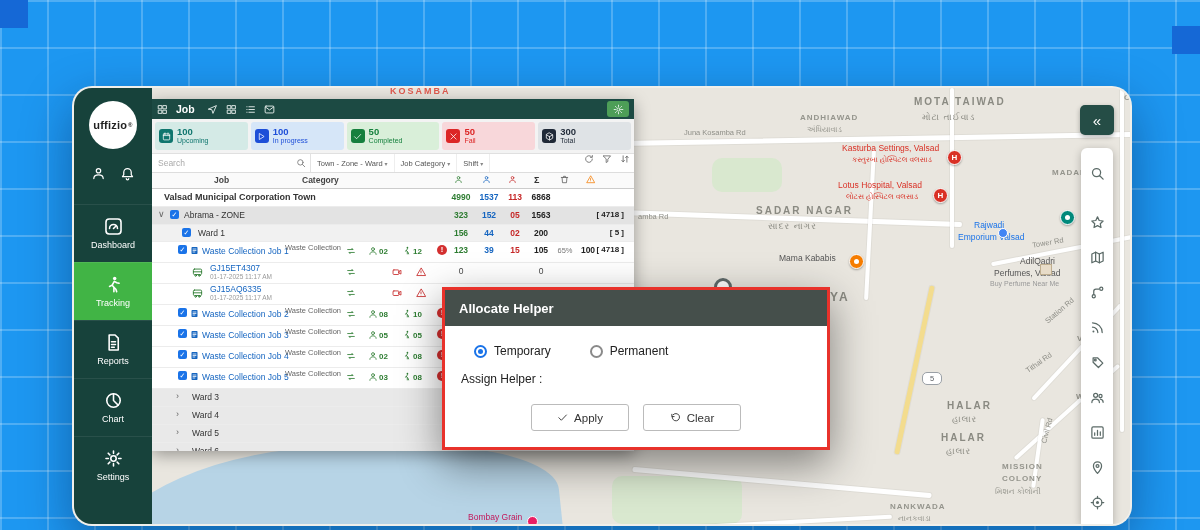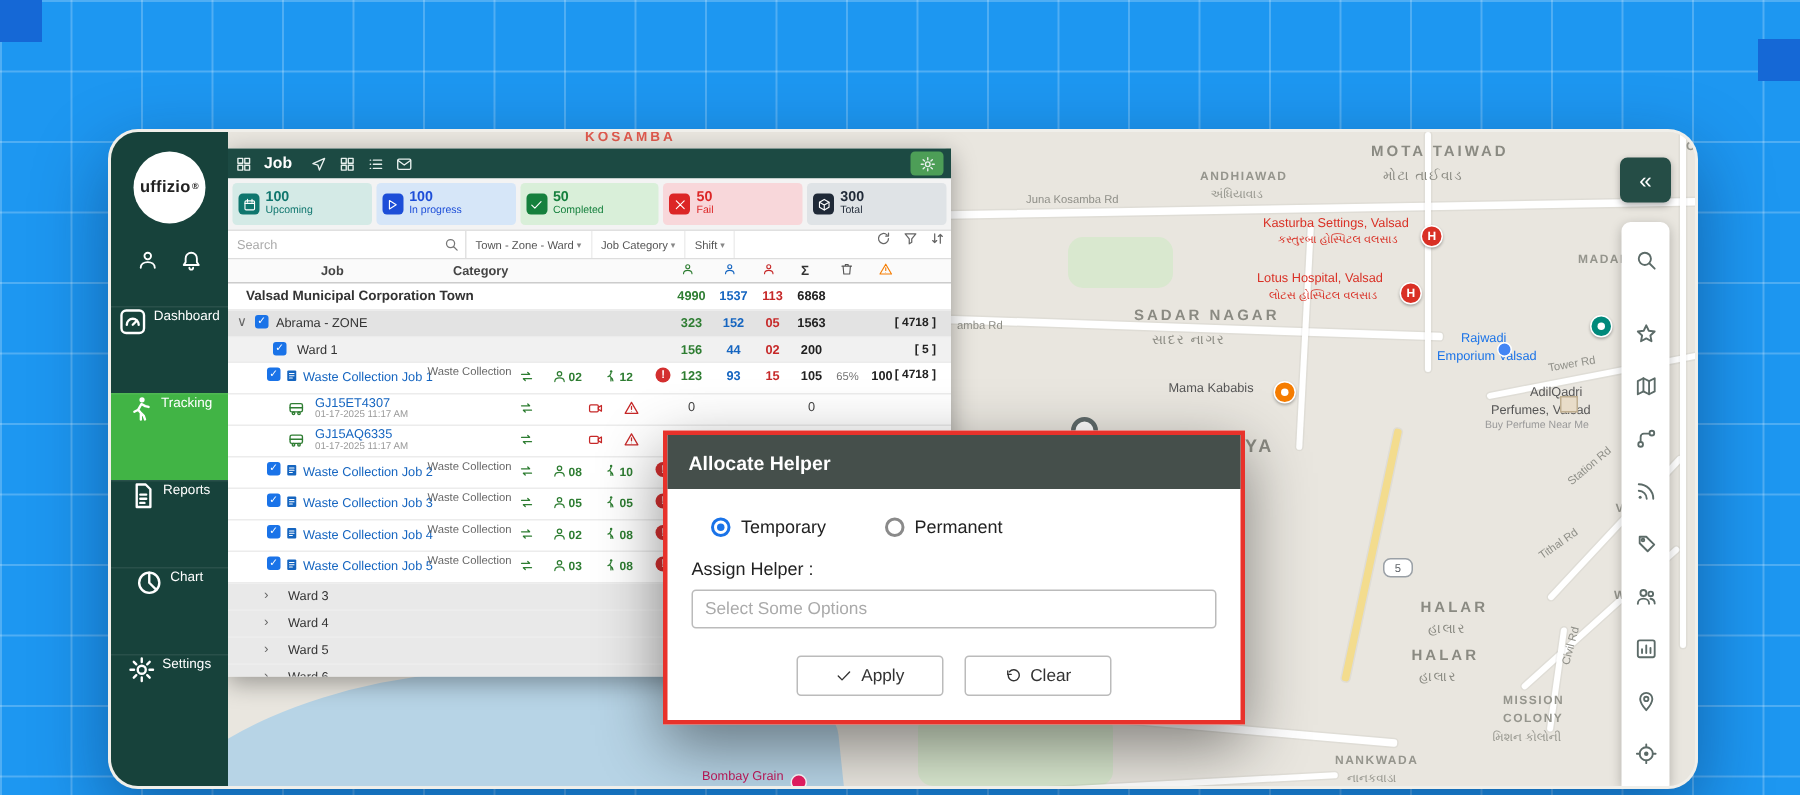--- a/index.html
+++ b/index.html
@@ -27,21 +27,21 @@
     background:#e9e6df;
   }
   
   .sidebar{width:78px;flex:0 0 78px;background:var(--sidebar-green,#17423b);position:relative;z-index:5;color:#fff;}
   .logo{position:absolute;left:15px;top:13px;width:48px;height:48px;border-radius:50%;background:#fff;
     color:#222;display:flex;align-items:center;justify-content:center;font-weight:bold;font-size:11px;letter-spacing:.2px;}
   .logo sup{font-size:6px;margin-left:1px;}
   .side-top-icons{position:absolute;left:0;top:78px;width:78px;display:flex;justify-content:center;gap:14px;}
   .sic{color:#fff;font-size:15px;}
   .side-menu{position:absolute;left:0;top:116px;width:78px;}
-  .side-item{height:57px;display:flex;align-items:flex-start;justify-content:center;gap:4px;
+  .side-item{height:57px;display:flex;flex-direction:column;align-items:center;justify-content:center;gap:4px;
     border-top:1px solid rgba(255,255,255,.08);cursor:pointer;}
   .side-item .side-ic{font-size:19px;color:#fff;}
   .side-lbl{font-size:9px;color:#fff;}
   .side-item.active{background:var(--active-green,#41b445);}
   
   .content{position:relative;flex:1;overflow:hidden;}
   .map{position:absolute;inset:0;background:#e9e6df;}
   .water{position:absolute;left:-60px;top:358px;width:470px;height:170px;background:#b7d4e6;
     border-radius:45% 55% 0 0 / 60% 40% 0 0;transform:rotate(-6deg);}
   .green-patch{position:absolute;background:#d9e8cf;border-radius:10px;}
@@ -557,21 +557,21 @@
                 <span class="ic">
                   <svg viewBox="0 0 24 24" fill="none" stroke="currentColor" stroke-width="2" stroke-linecap="round" stroke-linejoin="round">
                     <circle cx="13" cy="4" r="2" fill="currentColor" stroke="none"></circle>
                     <path d="M13 6.5l-2.3 4.5 2 2.3V19M10.7 11l-2.7 1.3M12.7 13.3L15 16l.8 3"></path>
                   </svg>
                 </span>
                 <span>12</span>
               </span>
               <span class="jalert">!</span>
               <span class="cell c1">123</span>
-              <span class="cell c2">93</span>
+              <span class="cell c2">39</span>
               <span class="cell c3">15</span>
               <span class="cell c4">105</span>
               <span class="cell cp">65%</span>
               <span class="cell ct">100</span>
               <span class="cell cb2">[ 4718 ]</span>
             </div>
             <div class="trow t-vehicle">
               <span class="vbus ic">
                 <svg viewBox="0 0 24 24" fill="none" stroke="currentColor" stroke-width="2" stroke-linecap="round" stroke-linejoin="round">
                   <rect x="3" y="4.5" width="18" height="12" rx="2.5"></rect>
@@ -893,21 +893,20 @@
               <span class="radio-opt">
      <span class="rdot sel"></span>
      <span>Temporary</span>
    </span>
               <span class="radio-opt">
      <span class="rdot"></span>
      <span>Permanent</span>
    </span>
             </div>
           <div class="assign-lbl">Assign Helper :</div>
-          <input class="modal-input" placeholder="Select Some Options" style="">
           <div class="modal-btns">
             <button>
               <span class="ic" id="apply-ic">
                   <svg viewBox="0 0 24 24" fill="none" stroke="currentColor" stroke-width="2" stroke-linecap="round" stroke-linejoin="round">
                     <path d="M4 12.5l5.5 5.5L20.5 6.5"></path>
                   </svg>
                 </span>
               <span>Apply</span>
             </button>
             <button>

